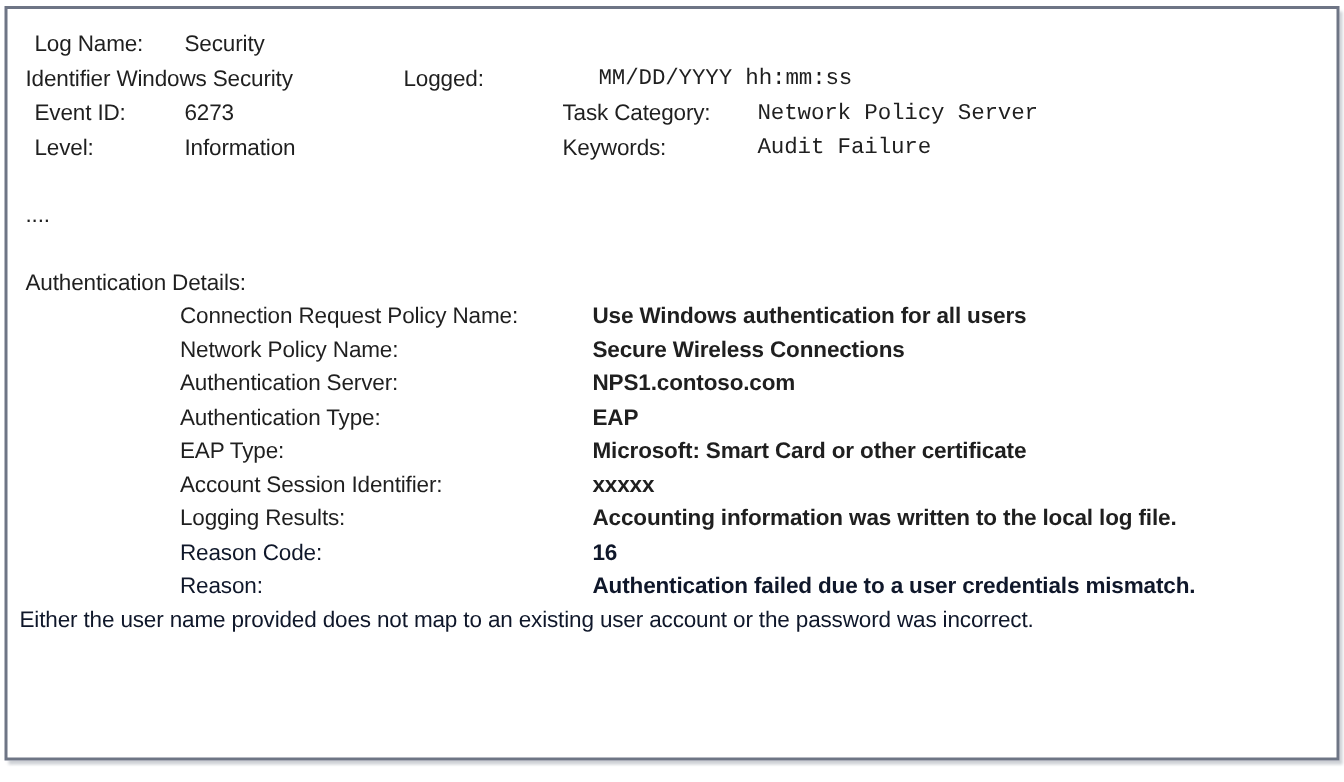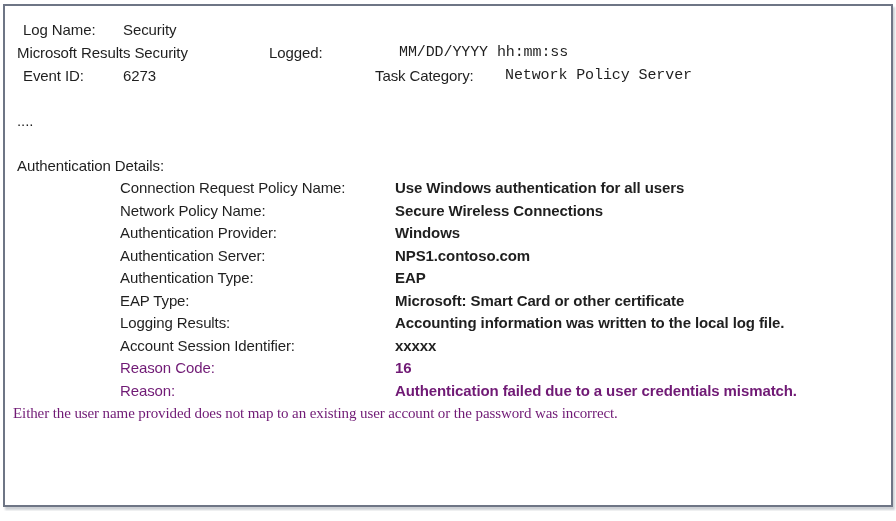--- a/index.html
+++ b/index.html
@@ -26,83 +26,85 @@
   .hl1 { width: 100px; padding-left: 6px; flex-shrink: 0; }
   .hv1 { width: 240px; flex-shrink: 0; }
   .hl2 { width: 130px; flex-shrink: 0; margin-left: 12px; }
   .hv2 { flex: 1; font-family: Liberation Mono, monospace; }
   .message   { margin-top: 22px; line-height: 23px; }
   .ellipsis  { margin-top: 22px; line-height: 23px; }
   .auth-heading { margin-top: 22px; line-height: 23px; }
   .drow { display: flex; line-height: 22.5px; padding-left: 103px; white-space: nowrap; align-items: center; }
   .dl { width: 275px; flex-shrink: 0; }
   .dv { flex: 1; font-weight: bold; }
-  .red { color: #701a75; }
-  .footer-note { line-height: 22.5px; margin-left: -4px; white-space: nowrap; font-family: Liberation Serif, serif; }
+  .red { color: #0f172a; }
+  .footer-note { line-height: 22.5px; margin-left: -4px; white-space: nowrap; }
 </style>
 </head>
 <body>
 
 <div class="frame">
 
   <div>
     <div class="hrow">
       <span class="hl1">Log Name:</span>
       <span class="hv1">Security</span>
       <span class="hl2"></span>
       <span class="hv2"></span>
     </div>
     <div class="hrow">
-      <span class="hv1">Microsoft Results Security</span>
+      <span class="hv1">Identifier Windows Security</span>
       <span class="hl2">Logged:</span>
       <span class="hv2">MM/DD/YYYY hh:mm:ss</span>
     </div>
     <div class="hrow">
       <span class="hl1">Event ID:</span>
       <span class="hv1">6273</span>
       <span class="hl2">Task Category:</span>
       <span class="hv2">Network Policy Server</span>
+    </div>
+    <div class="hrow">
+      <span class="hl1">Level:</span>
+      <span class="hv1">Information</span>
+      <span class="hl2">Keywords:</span>
+      <span class="hv2">Audit Failure</span>
     </div>
   </div>
 
   <div class="ellipsis">....</div>
   <div class="auth-heading">Authentication Details:</div>
 
   <div>
     <div class="drow">
       <span class="dl">Connection Request Policy Name:</span>
       <span class="dv">Use Windows authentication for all users</span>
     </div>
     <div class="drow">
       <span class="dl">Network Policy Name:</span>
       <span class="dv">Secure Wireless Connections</span>
     </div>
     <div class="drow">
-      <span class="dl">Authentication Provider:</span>
-      <span class="dv">Windows</span>
-    </div>
-    <div class="drow">
       <span class="dl">Authentication Server:</span>
       <span class="dv">NPS1.contoso.com</span>
     </div>
     <div class="drow">
       <span class="dl">Authentication Type:</span>
       <span class="dv">EAP</span>
     </div>
     <div class="drow">
       <span class="dl">EAP Type:</span>
       <span class="dv">Microsoft: Smart Card or other certificate</span>
     </div>
     <div class="drow">
+      <span class="dl">Account Session Identifier:</span>
+      <span class="dv">xxxxx</span>
+    </div>
+    <div class="drow">
       <span class="dl">Logging Results:</span>
       <span class="dv">Accounting information was written to the local log file.</span>
-    </div>
-    <div class="drow">
-      <span class="dl">Account Session Identifier:</span>
-      <span class="dv">xxxxx</span>
     </div>
     <div class="drow red">
       <span class="dl">Reason Code:</span>
       <span class="dv">16</span>
     </div>
     <div class="drow red">
       <span class="dl">Reason:</span>
       <span class="dv">Authentication failed due to a user credentials mismatch.</span>
     </div>
   </div>

